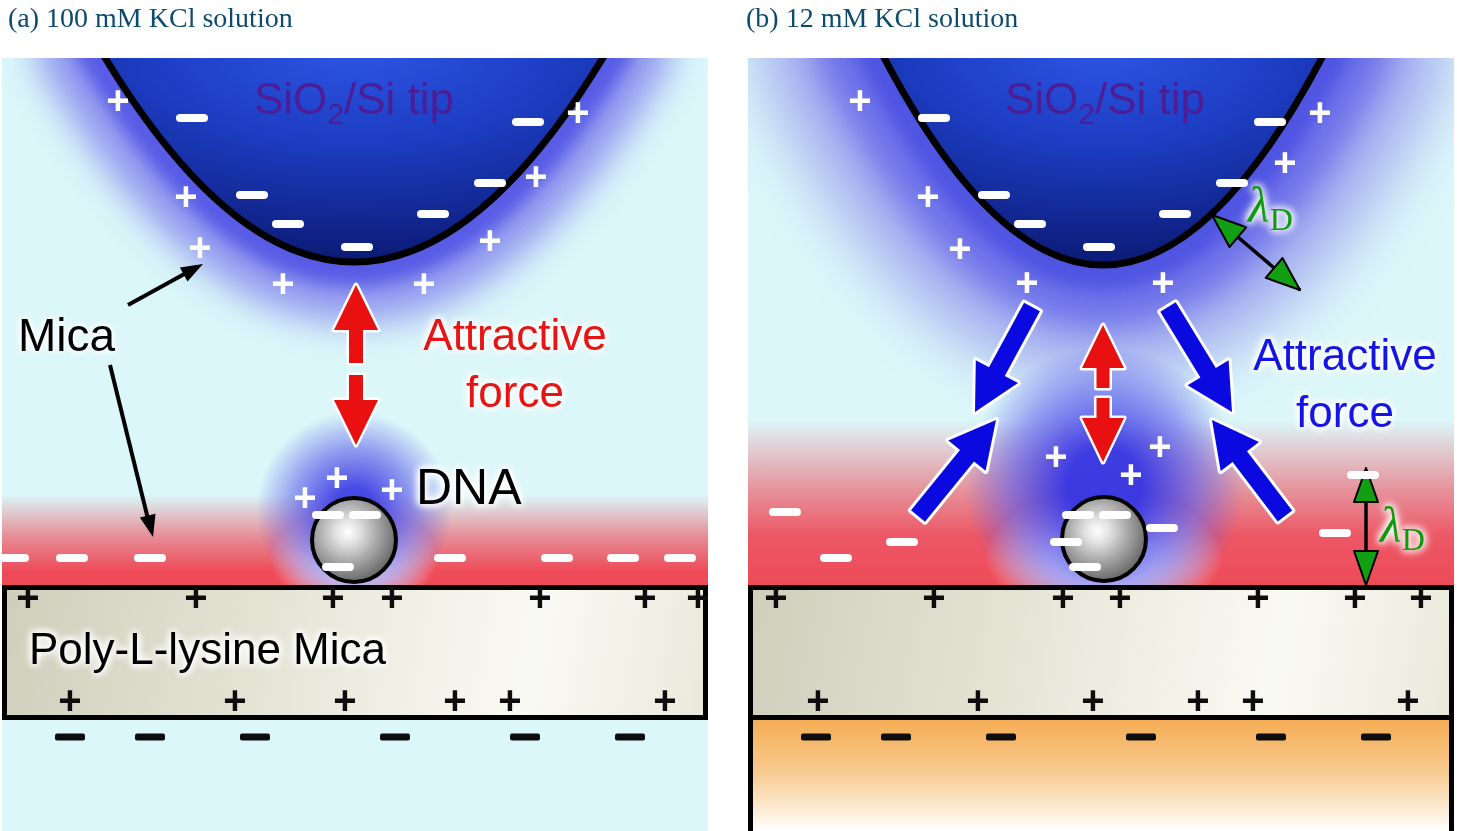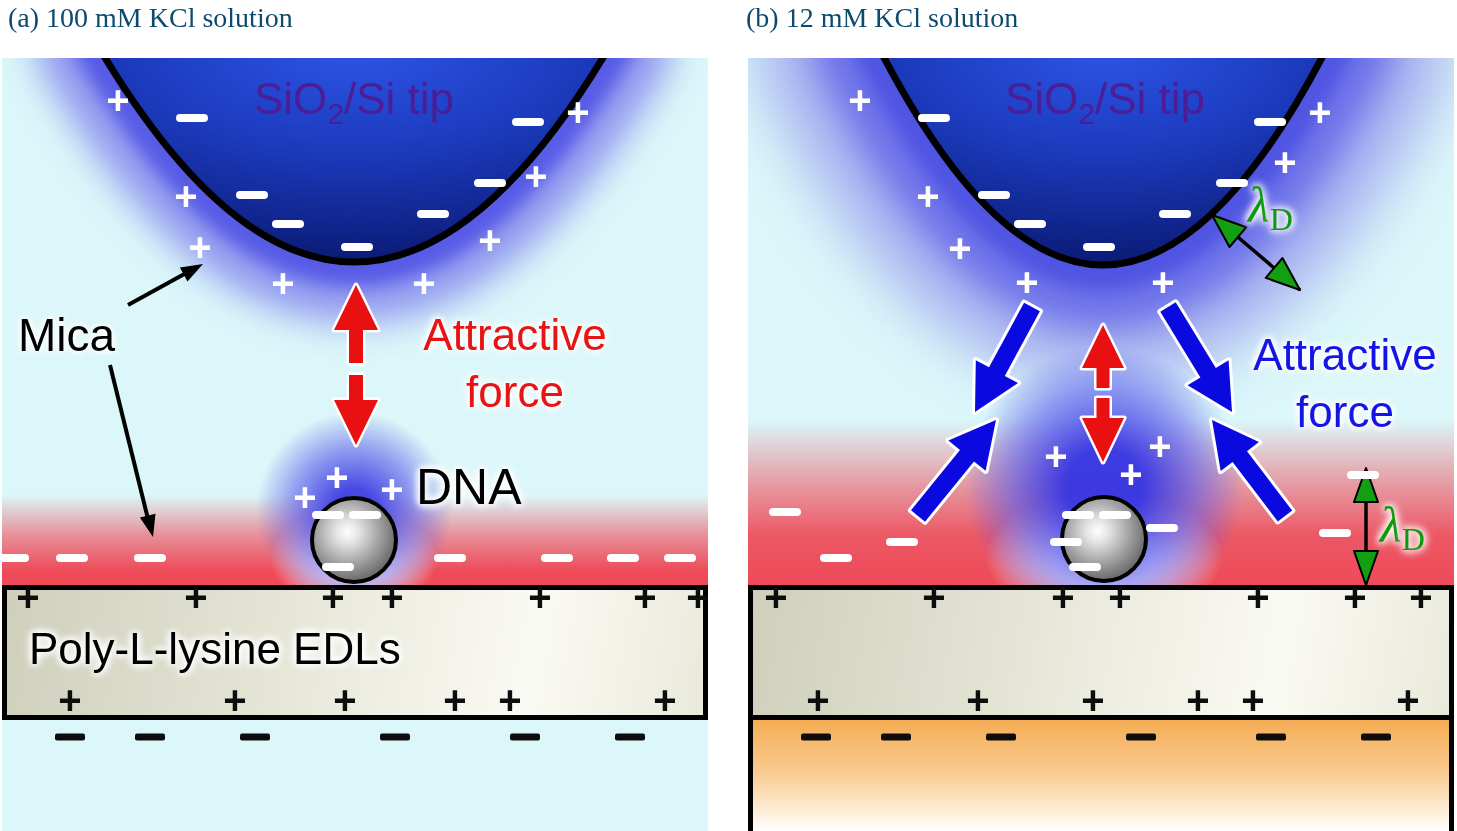--- a/index.html
+++ b/index.html
@@ -86,21 +86,21 @@
     <path d="M96,-30 L96,-12 Q352,420 608,-12 L608,-30 Z" fill="none" stroke="#5558e5" stroke-width="48" opacity="0.95" filter="url(#blurA2)"></path>
     <path d="M96,-30 L96,-12 Q352,420 608,-12 L608,-30 Z" fill="url(#tipGradA)" stroke="#000" stroke-width="7"></path>
   </svg>
 
   <div class="red-band"></div>
   <div class="halo"></div>
   <div class="dna-glow"></div>
   <div class="dna-ball"></div>
 
   <div class="poly-layer">
-    <div class="layer-label">Poly-L-lysine EDLs</div>
+    <div class="layer-label">Poly-L-lysine Mica</div>
   </div>
 
   <svg class="arrow-svg" width="706" height="527">
     <g>
       <polygon points="354,227 376,272 361,272 361,305 347,305 347,272 332,272" fill="#e81010" stroke="#fff" stroke-width="5" stroke-linejoin="round" style="paint-order:stroke"></polygon>
       <polygon points="354,387 376,342 361,342 361,317 347,317 347,342 332,342" fill="#e81010" stroke="#fff" stroke-width="5" stroke-linejoin="round" style="paint-order:stroke"></polygon>
     </g>
     <g>
       <line x1="126" y1="247" x2="186" y2="214" stroke="#000" stroke-width="4"></line>
       <polygon points="201,206 185.5,223.6 177.9,209.6" fill="#000"></polygon>

